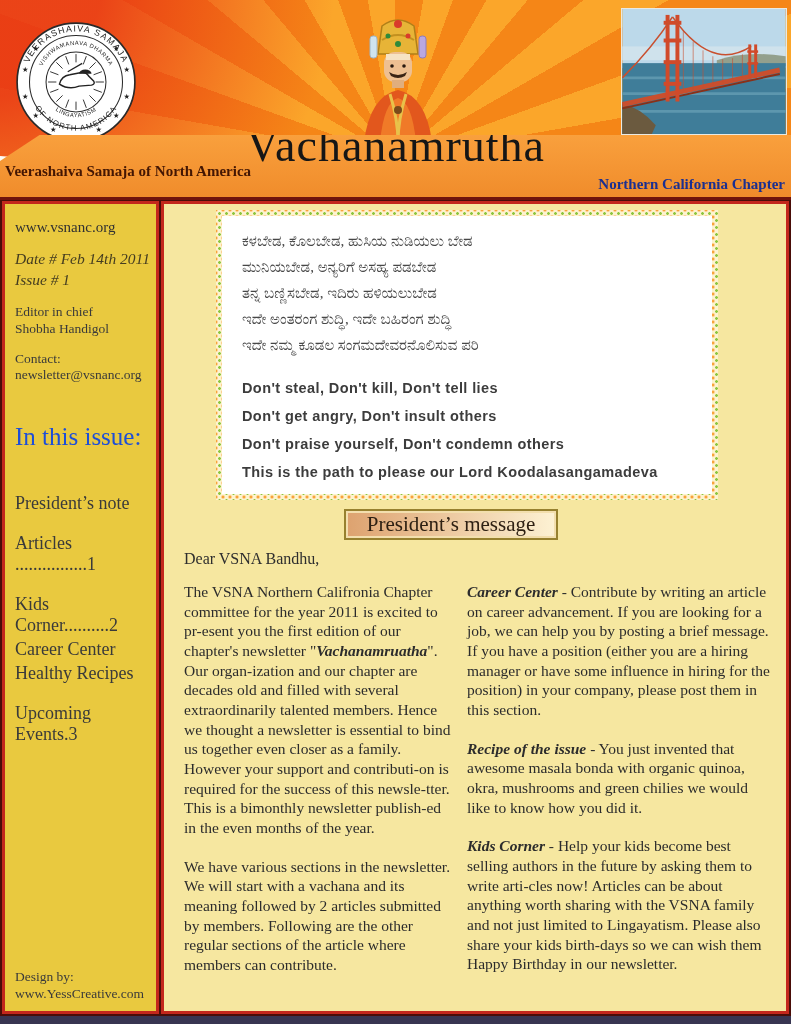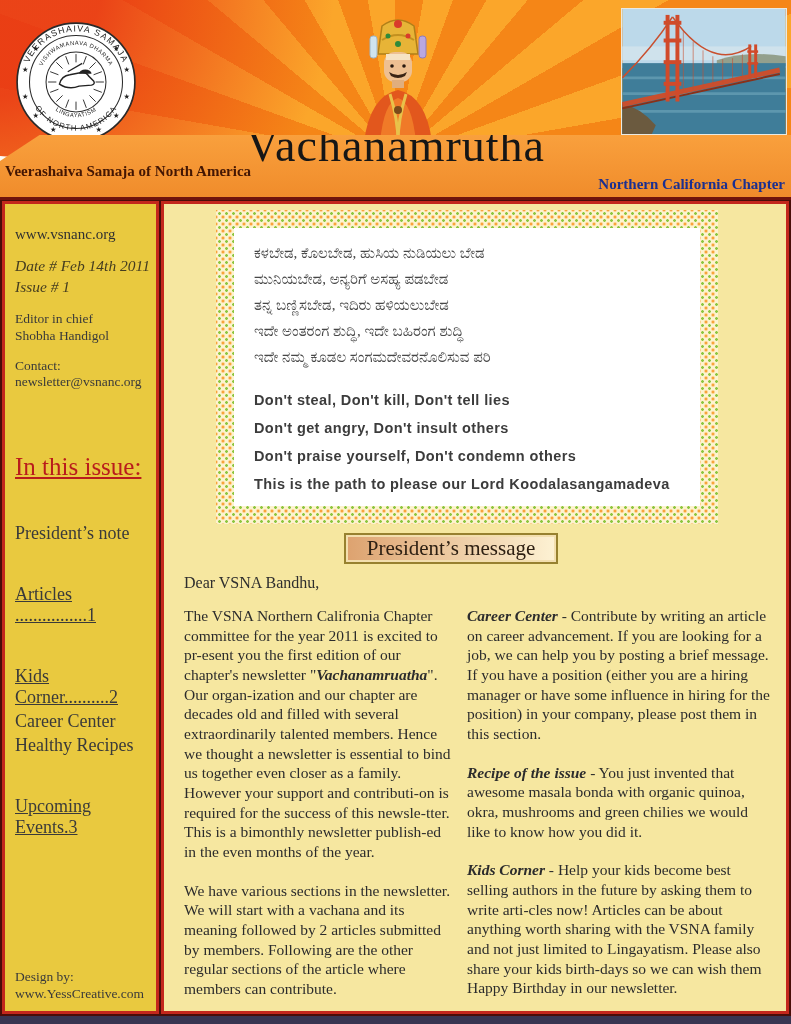--- a/index.html
+++ b/index.html
@@ -31,40 +31,40 @@
   .org-left  { position:absolute; left:5px;  bottom:17px; font-size:15px; font-weight:bold; color:#431603; }
   .org-right { position:absolute; right:6px; bottom:4px; font-size:15px; font-weight:bold; color:#1a2f91; }
   .logo-svg   { position:absolute; left:14px; top:20px; }
   .deity-svg  { position:absolute; left:340px; top:10px; }
   .bridge-svg { position:absolute; right:4px; top:8px; border:1px solid #e9e9e2; }
   
   .page-body { position:absolute; top:200px; left:0; width:791px; height:816px;
     display:flex; gap:2px; padding:1px 2px 2px 2px; background:#4a0d08; }
   .sidebar {
     position:relative; width:157px; flex:none; background:#e9c93f;
-    border:3px solid #c3271c; padding:22px 6px 8px 10px; color:#3a3a3a;
+    border:3px solid #c3271c; padding:15px 6px 8px 10px; color:#3a3a3a;
   }
   .main-panel {
     position:relative; flex:1; background:#f6e7a0;
     border:3px solid #c3271c; color:#2e2e2e; overflow:hidden;
   }
   
   .sb-website { font-size:15px; margin-bottom:13px; color:#313131; }
   .sb-date, .sb-issue { font-style:italic; font-size:15.5px; color:#453d20; line-height:1.35; }
   .sb-block { margin-top:13px; font-size:13.5px; line-height:1.25; color:#3a3a3a; }
-  .sb-issue-head { margin-top:62px; font-size:25px; color:#b91c1c; font-weight:400;text-decoration:underline; }
+  .sb-issue-head { margin-top:39px; font-size:25px; color:#1d4ed8; font-weight:400; }
   .toc-item { font-size:18px; color:#3a3a3a; }
   .toc-gap-lg { margin-top:42px; }
-  .toc-gap-md { margin-top:40px;text-decoration:underline; }
+  .toc-gap-md { margin-top:19px; }
   .toc-tight  { margin-top:3px; }
   .sb-design { position:absolute; left:10px; bottom:8px; font-size:13.5px; line-height:1.3; }
   
   .vachana-box {
     margin:6px 0 0 52px; width:502px;
-    padding:18px; background-color:#fdf3cf;
+    padding:6px; background-color:#fdf3cf;
     background-image:
       radial-gradient(circle,#8dc63f 1.1px, transparent 1.6px),
       radial-gradient(circle,#f7941d 1.1px, transparent 1.6px);
     background-size:7px 7px,7px 7px; background-position:0 0,3.5px 3.5px;
   }
   .vachana-inner { background:#fff; padding:12px 16px 8px 20px; min-height:238px; }
   .kn-line { font-size:15px; line-height:26px; color:#474747; font-weight:500; }
   .en-line { font-family:"Liberation Sans","DejaVu Sans",sans-serif; font-weight:bold;
              font-size:14.5px; line-height:28px; color:#3c3c3c; letter-spacing:.4px; }
   .vachana-gap { height:16px; }

